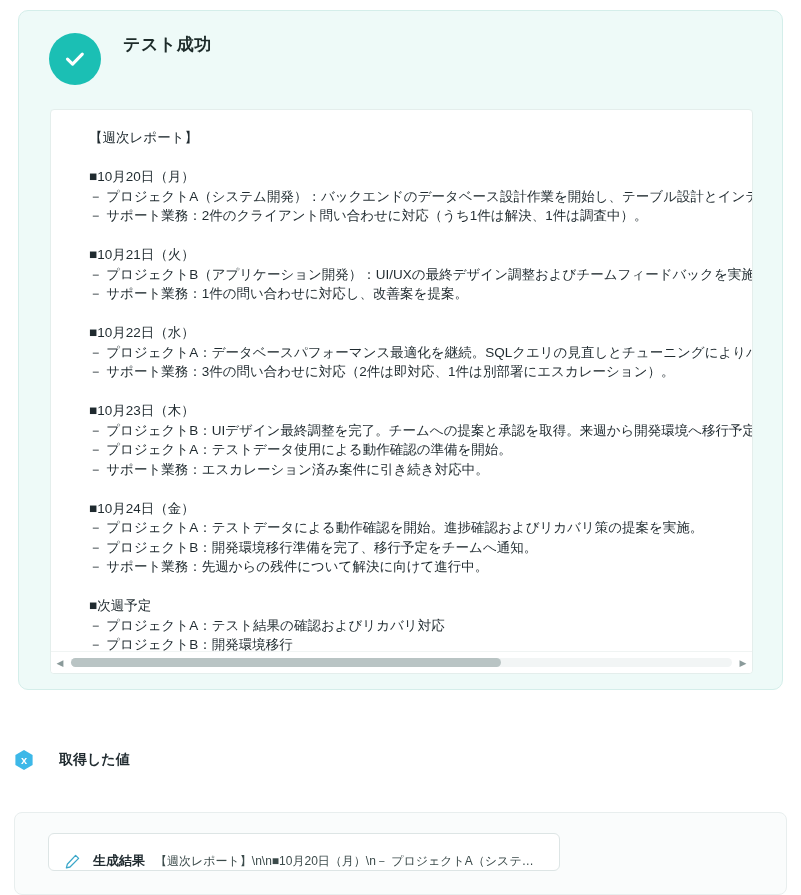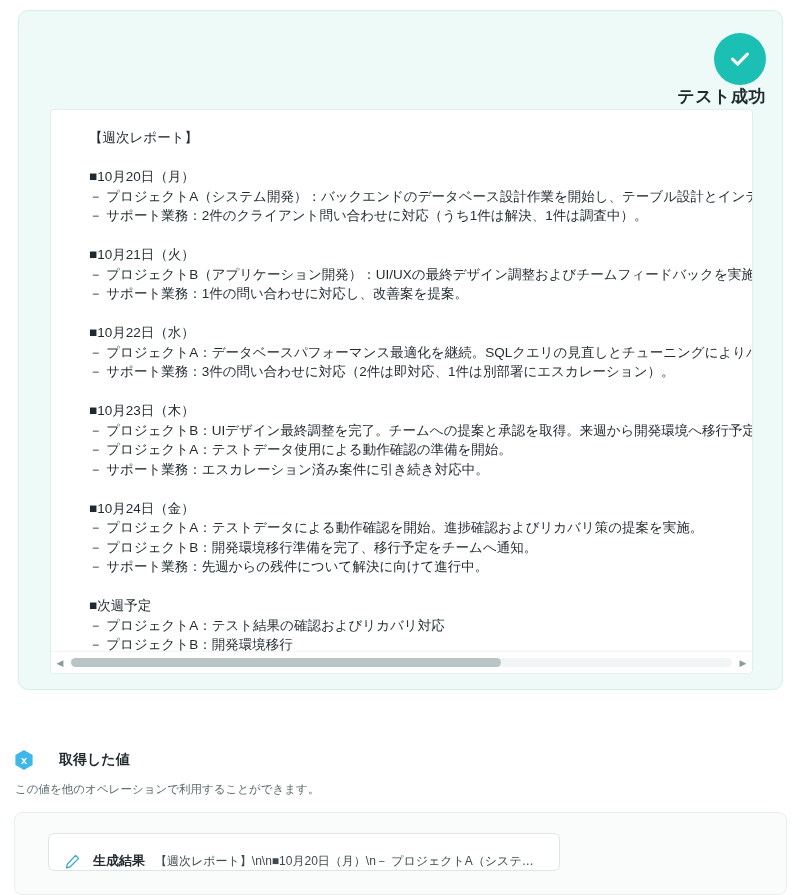--- a/index.html
+++ b/index.html
@@ -23,24 +23,23 @@
     top: 10px;
     width: 765px;
     height: 680px;
     background: #eefaf8;
     border: 1px solid #d4eeea;
     border-radius: 10px;
     padding: 0;
   }
   .success-header {
     display: flex;
-    align-items: flex-end;
+    align-items: flex-start;
     padding: 22px 16px 0 30px;
     height: 86px;
-    flex-direction: column;
   }
   .check-circle {
     width: 52px;
     height: 52px;
     border-radius: 50%;
     background: #1bbfb4;
     display: flex;
     align-items: center;
     justify-content: center;
     flex: 0 0 auto;
@@ -263,21 +262,20 @@
       <div class="arrow">▶</div>
     </div>
   </div>
 </div>
 
 <div class="values-section">
   <div class="values-header">
     <div class="hexicon">x</div>
     <div class="values-title">取得した値</div>
   </div>
-  <div class="values-sub">この値を他のオペレーションで利用することができます。</div>
 </div>
 
 <div class="values-card">
   <div class="value-pill">
     <span class="pencil">
       <svg width="17" height="17" viewBox="0 0 17 17" aria-hidden="true">
         <path d="M11.6 2.4 L14.6 5.4 L6.0 14.0 L2.4 14.9 L3.3 11.3 Z" fill="none" stroke="#3ba7c9" stroke-width="1.3" stroke-linejoin="round"></path>
       </svg>
     </span>
     <span class="pill-label">生成結果</span>

